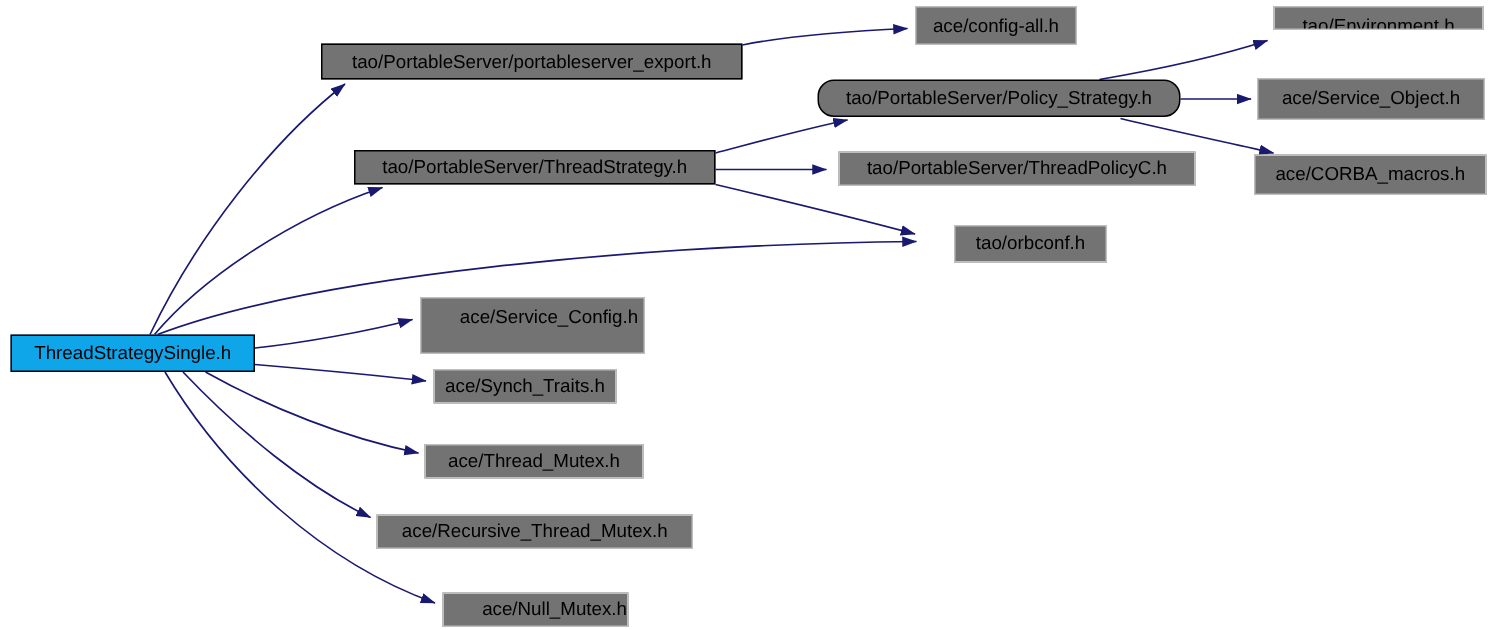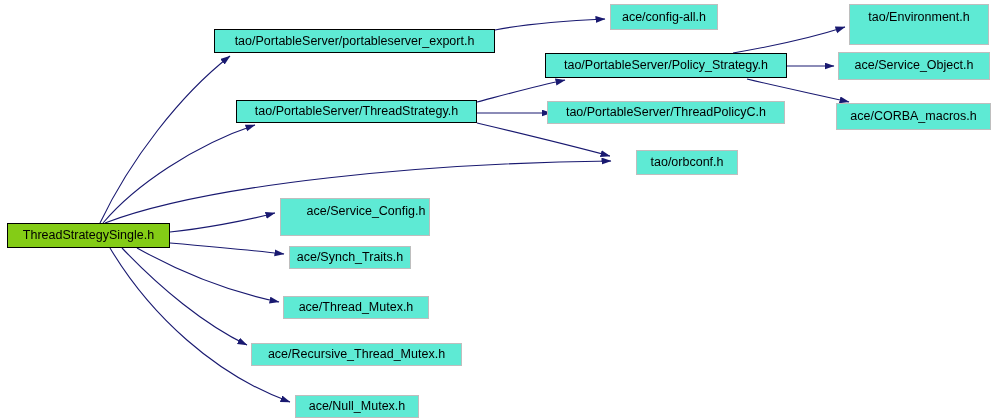--- a/index.html
+++ b/index.html
@@ -27,24 +27,24 @@
     stroke-width: 1.1;
   }
   .node {
     position: absolute;
     box-sizing: border-box;
     text-align: center;
     white-space: nowrap;
     overflow: hidden;
     font-size: 12.5px;
     color: #000000;
-    background: #5eead4;
+    background: #737373;
   }
   .node.root {
-    background: #84cc16;
+    background: #0ea5e9;
     border: 1px solid #000000;
   }
   .node.linked {
     border: 1px solid #000000;
   }
   .node.plain {
     border: 1px solid #bebebe;
   }
 </style>
 </head>
@@ -72,26 +72,26 @@
         <path d="M477,123 C515,132 565,144 610,156" class="edge" stroke="#191970" marker-end="url(#arrow)"></path>
         <path d="M733,53 C768,47 808,39 845,27" class="edge" stroke="#191970" marker-end="url(#arrow)"></path>
         <path d="M787,66 L834,66" class="edge" stroke="#191970" marker-end="url(#arrow)"></path>
         <path d="M747,79 C780,87 814,94 849,102" class="edge" stroke="#191970" marker-end="url(#arrow)"></path>
       </g>
   </svg>
   <div id="nodes">
       <div class="node root" style="left: 7px; top: 223px; width: 163px; height: 25px; line-height: 23px;">ThreadStrategySingle.h</div>
       <div class="node linked" style="left: 214px; top: 29px; width: 281px; height: 24px; line-height: 22px;">tao/PortableServer/portableserver_export.h</div>
       <div class="node linked" style="left: 236px; top: 100px; width: 241px; height: 23px; line-height: 21px;">tao/PortableServer/ThreadStrategy.h</div>
-      <div class="node linked" style="left: 545px; top: 53px; width: 242px; height: 25px; line-height: 23px;">tao/PortableServer/Policy_Strategy.h</div>
-      <div class="node plain" style="left: 547px; top: 101px; width: 238px; height: 23px; line-height: 21px;">tao/PortableServer/ThreadPolicyC.h</div>
+      <div class="node linked" style="left: 545px; top: 53px; width: 242px; height: 25px; line-height: 23px; border-radius: 11px;">tao/PortableServer/Policy_Strategy.h</div>
+      <div class="node plain" style="left: 559px; top: 101px; width: 238px; height: 23px; line-height: 21px;">tao/PortableServer/ThreadPolicyC.h</div>
       <div class="node plain" style="left: 610px; top: 4px; width: 108px; height: 26px; line-height: 24px;">ace/config-all.h</div>
-      <div class="node plain" style="left: 849px; top: 4px; width: 140px; height: 41px; line-height: 25px;">tao/Environment.h</div>
+      <div class="node plain" style="left: 849px; top: 4px; width: 140px; height: 16px; line-height: 25px; text-decoration: underline;">tao/Environment.h</div>
       <div class="node plain" style="left: 838px; top: 52px; width: 152px; height: 28px; line-height: 24px;">ace/Service_Object.h</div>
       <div class="node plain" style="left: 836px; top: 103px; width: 155px; height: 27px; line-height: 25px;">ace/CORBA_macros.h</div>
       <div class="node plain" style="left: 636px; top: 150px; width: 102px; height: 25px; line-height: 23px;">tao/orbconf.h</div>
       <div class="node plain" style="left: 280px; top: 198px; width: 150px; height: 38px; line-height: 24px; padding-left: 22px;">ace/Service_Config.h</div>
       <div class="node plain" style="left: 289px; top: 246px; width: 122px; height: 23px; line-height: 21px;">ace/Synch_Traits.h</div>
       <div class="node plain" style="left: 283px; top: 296px; width: 146px; height: 23px; line-height: 21px;">ace/Thread_Mutex.h</div>
       <div class="node plain" style="left: 251px; top: 343px; width: 211px; height: 23px; line-height: 21px;">ace/Recursive_Thread_Mutex.h</div>
-      <div class="node plain" style="left: 295px; top: 395px; width: 124px; height: 23px; line-height: 21px;">ace/Null_Mutex.h</div>
+      <div class="node plain" style="left: 295px; top: 395px; width: 124px; height: 23px; line-height: 21px; text-align: right;">ace/Null_Mutex.h</div>
     </div>
 </div>
 
 </body></html>

